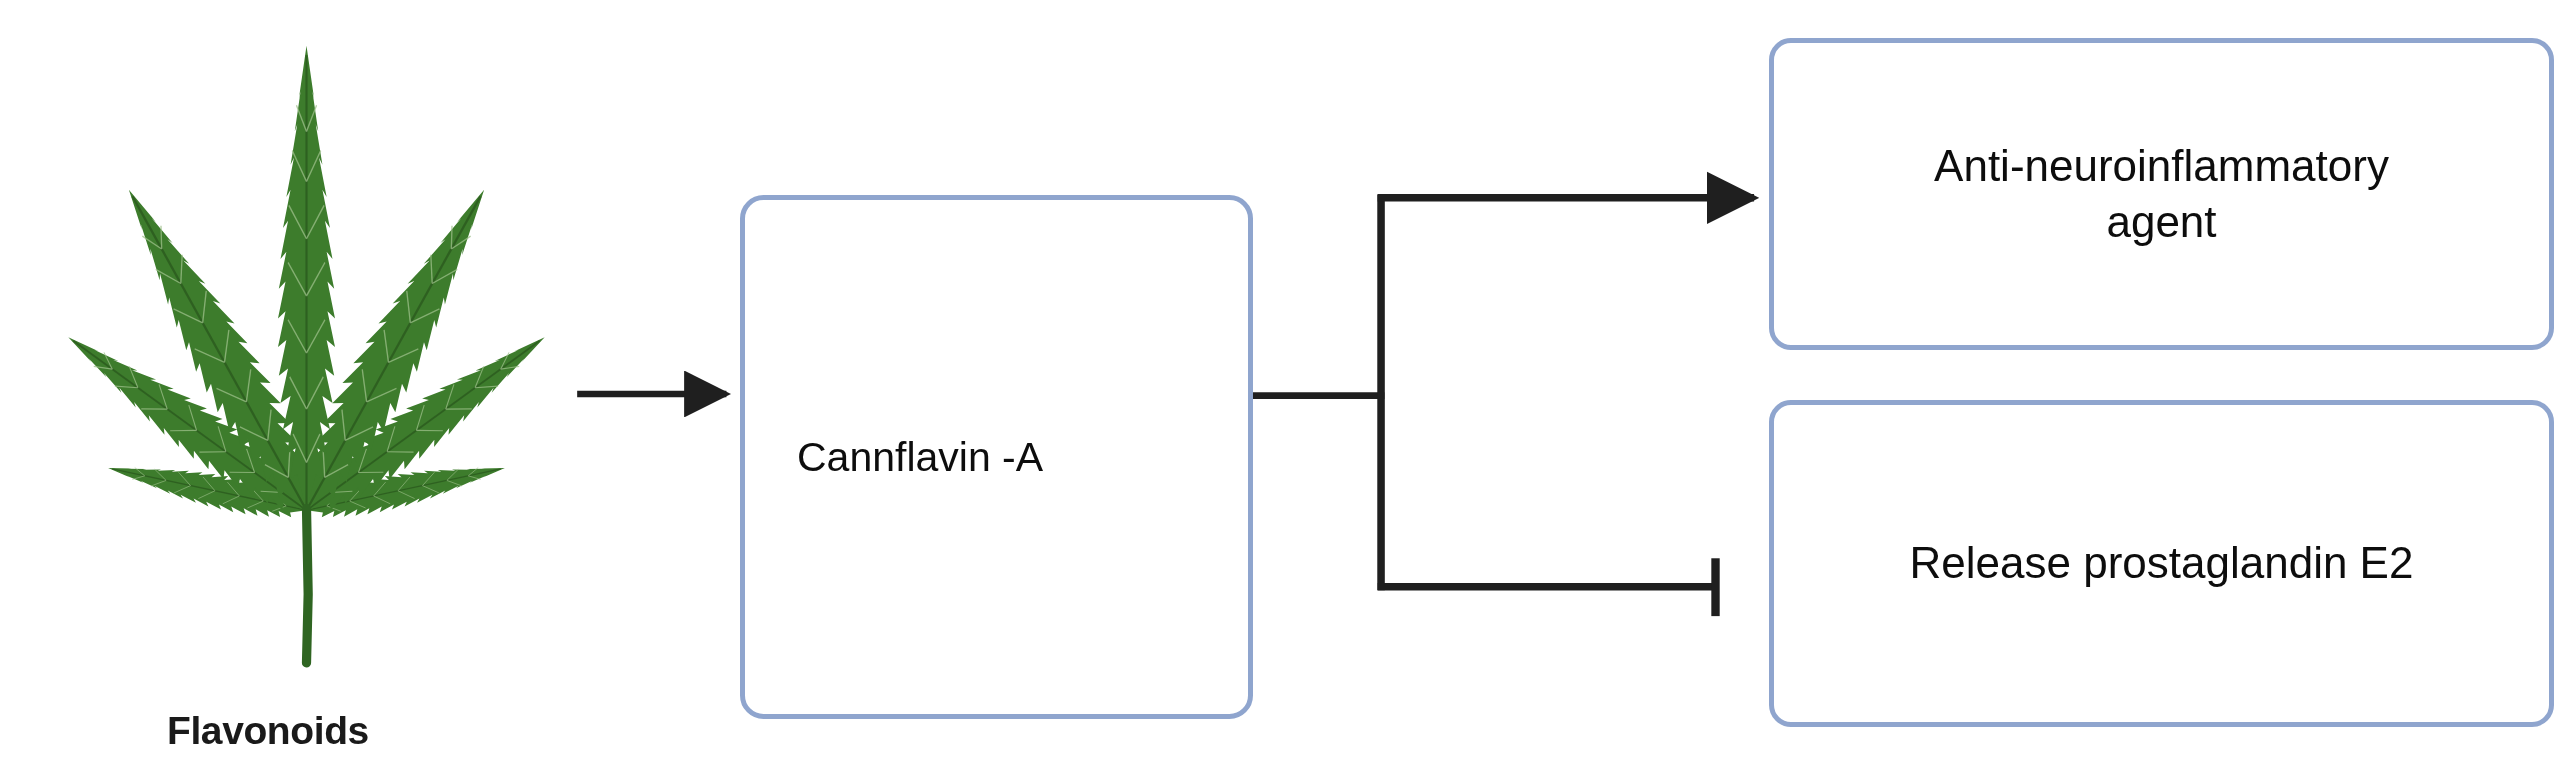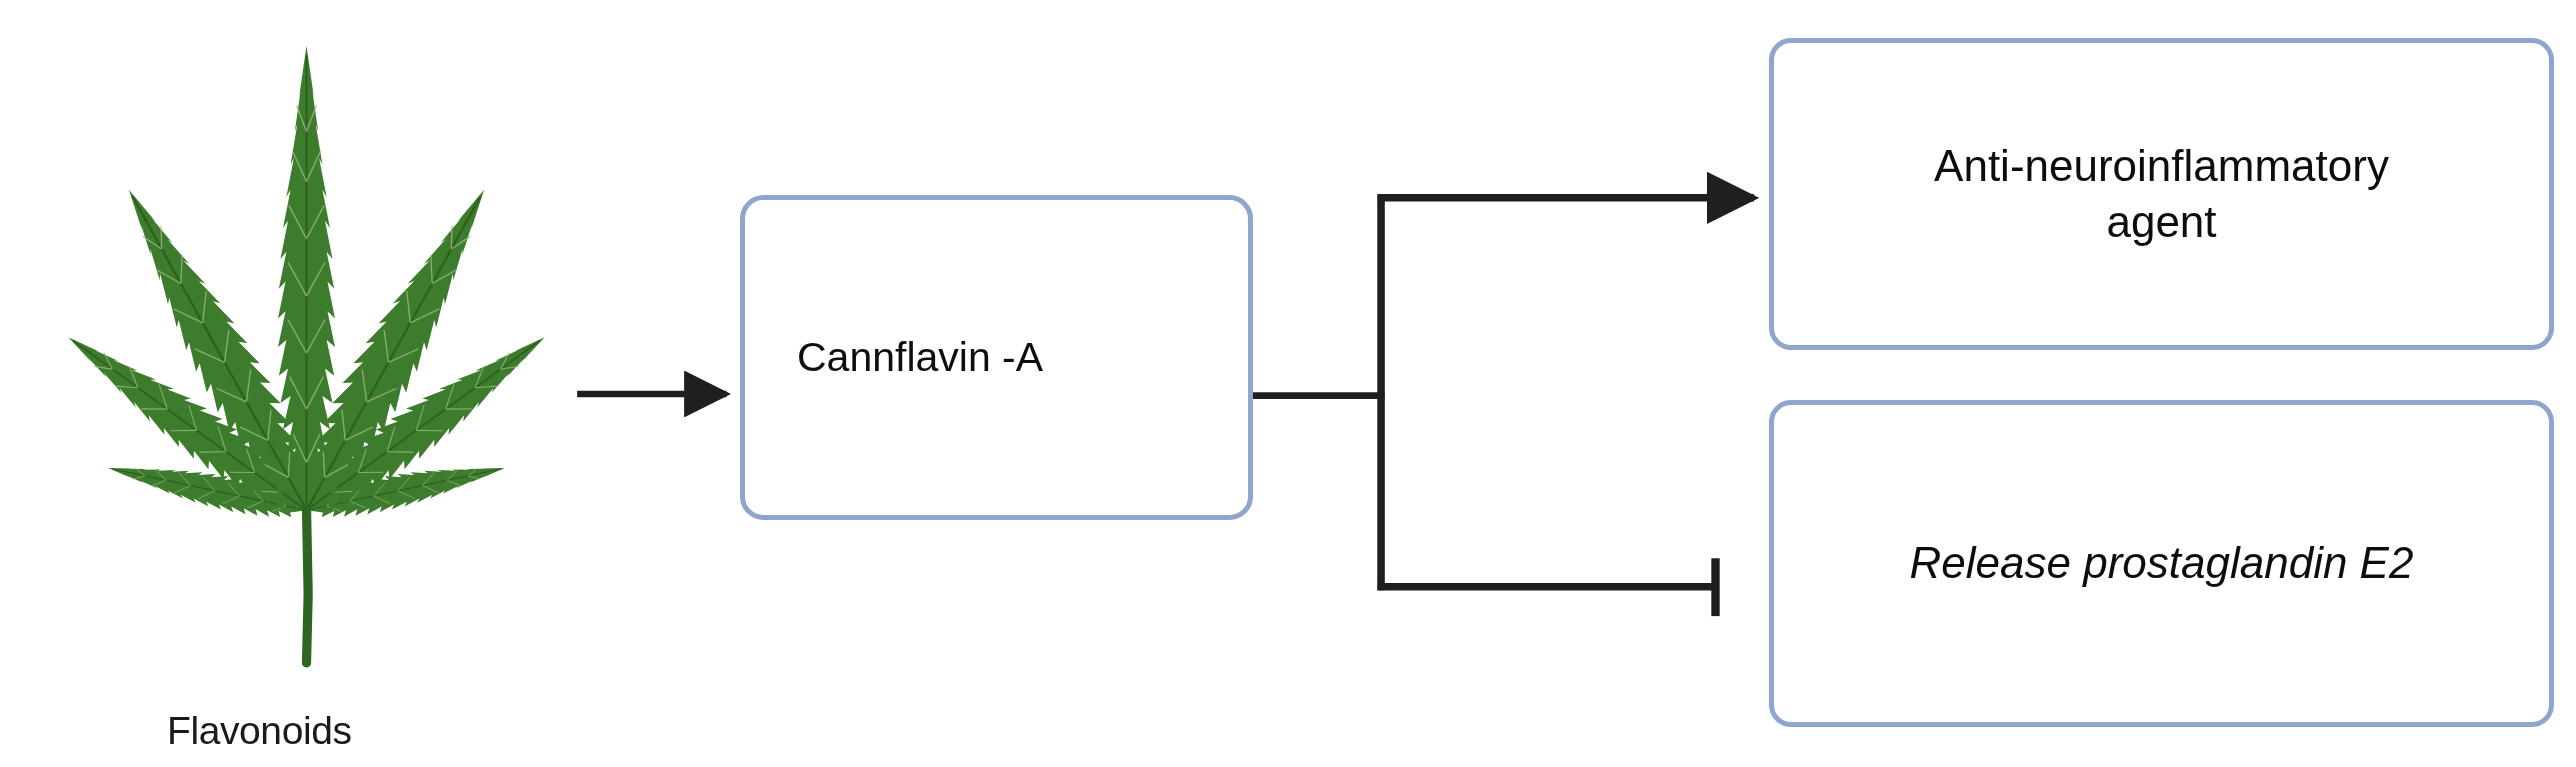--- a/index.html
+++ b/index.html
@@ -35,21 +35,21 @@
   }
   #source-label {
     position: absolute;
     left: 50px;
     top: 709px;
     width: 520px;
     text-align: left;
     padding-left: 117px;
     box-sizing: border-box;
     font-size: 39px;
-    font-weight: normal;
+    font-weight: bold;
     color: #1a1a1a;
     letter-spacing: -0.4px;
     white-space: nowrap;
   }
 
   
   .node-box {
     position: absolute;
     box-sizing: border-box;
     background: #ffffff;
@@ -64,21 +64,21 @@
     color: #0d0d0d;
     line-height: 1.28;
     text-align: center;
     white-space: pre-line;
   }
 
   #cannflavin-box {
     left: 740px;
     top: 195px;
     width: 513px;
-    height: 325px;
+    height: 524px;
     border-radius: 23.5px;
     flex-direction: column;
     align-items: flex-start;
     justify-content: center;
     padding-left: 52px;
   }
   #cannflavin-box .node-text {
     text-align: left;
     font-size: 41px;
     margin: 17.6px 0;
@@ -96,21 +96,20 @@
     font-size: 44px;
     max-width: 654px;
   }
 
   #effect-box-prostaglandin {
     left: 1769px;
     top: 400px;
     width: 785px;
     height: 327px;
     border-radius: 22px;
-    font-style: italic;
   }
   #effect-box-prostaglandin .node-text {
     font-size: 44px;
     max-width: 721px;
   }
 
   
   #connectors {
     position: absolute;
     left: 0;

